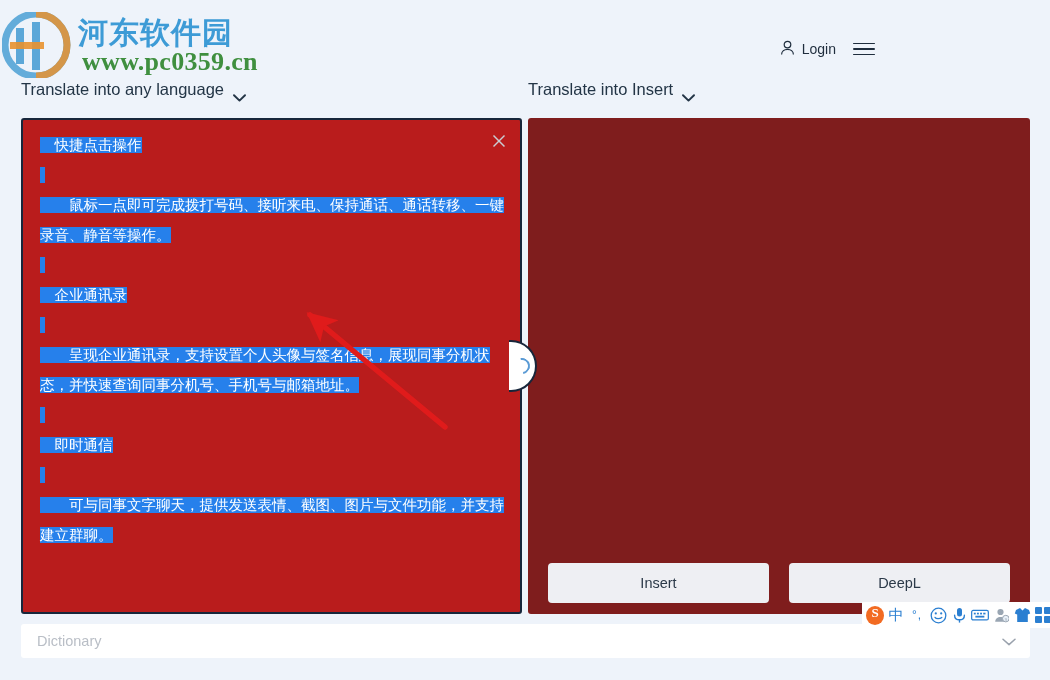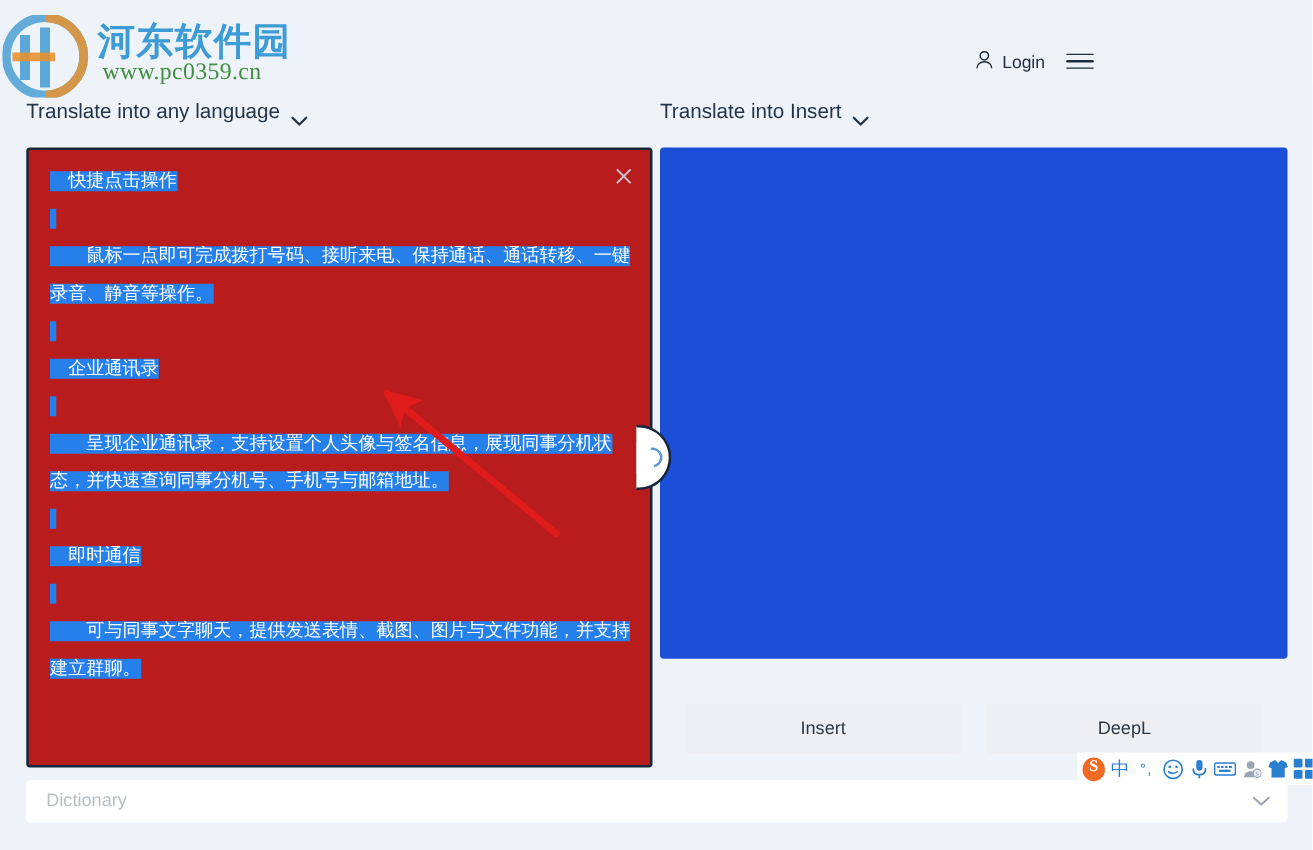--- a/index.html
+++ b/index.html
@@ -100,22 +100,22 @@
   .panel-src {
     position: absolute; left: 21px; top: 0;
     width: 501px; height: 496px;
     background: #b91c1c;
     border: 2px solid #17263b;
     border-radius: 3px;
     overflow: hidden;
   }
   .panel-tgt {
     position: absolute; left: 528px; top: 0;
-    width: 502px; height: 409px;
-    background: #1d4ed8;
+    width: 502px; height: 496px;
+    background: #7f1d1d;
     border-radius: 3px;
   }
   .close-x {
     position: absolute; right: 10px; top: 10px;
     width: 22px; height: 22px;
     display: flex; align-items: center; justify-content: center;
     color: #c9ccd2; font-size: 19px; line-height: 1;
   }
 
   
@@ -226,21 +226,21 @@
   .wm-cn {
     position: absolute; left: 78px; top: 3px;
     font-family: Liberation Mono, monospace;
     font-size: 30px; font-weight: bold;
     color: #3d9bd6;
     letter-spacing: 1px;
   }
   .wm-url {
     position: absolute; left: 82px; top: 37px;
     font-family: "Liberation Serif", serif;
-    font-size: 19px; font-weight: normal;
+    font-size: 26px; font-weight: bold;
     color: #3f8f3f;
     letter-spacing: .3px;
   }
 
   
   .arrow-svg {
     position: absolute; left: 0; top: 0;
     width: 1050px; height: 680px;
     pointer-events: none; z-index: 15;
   }

